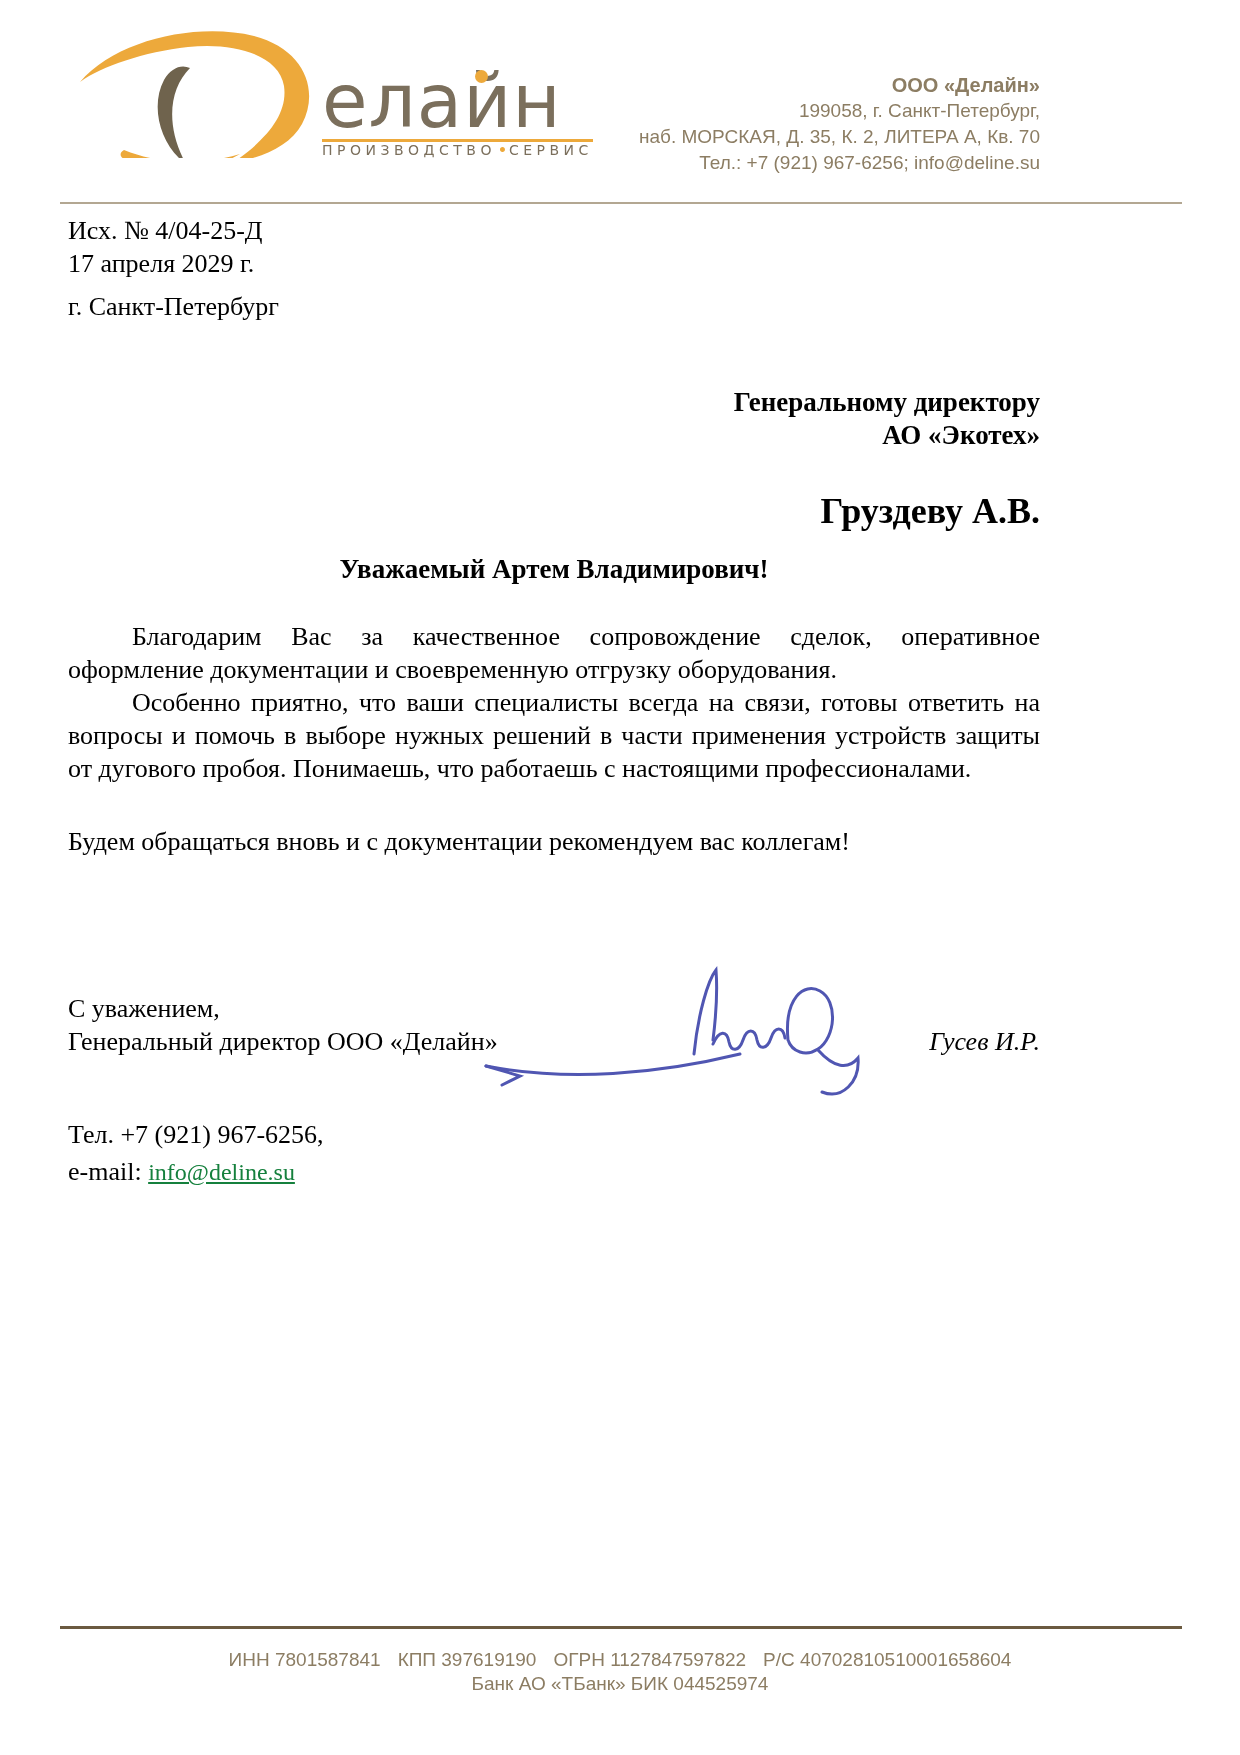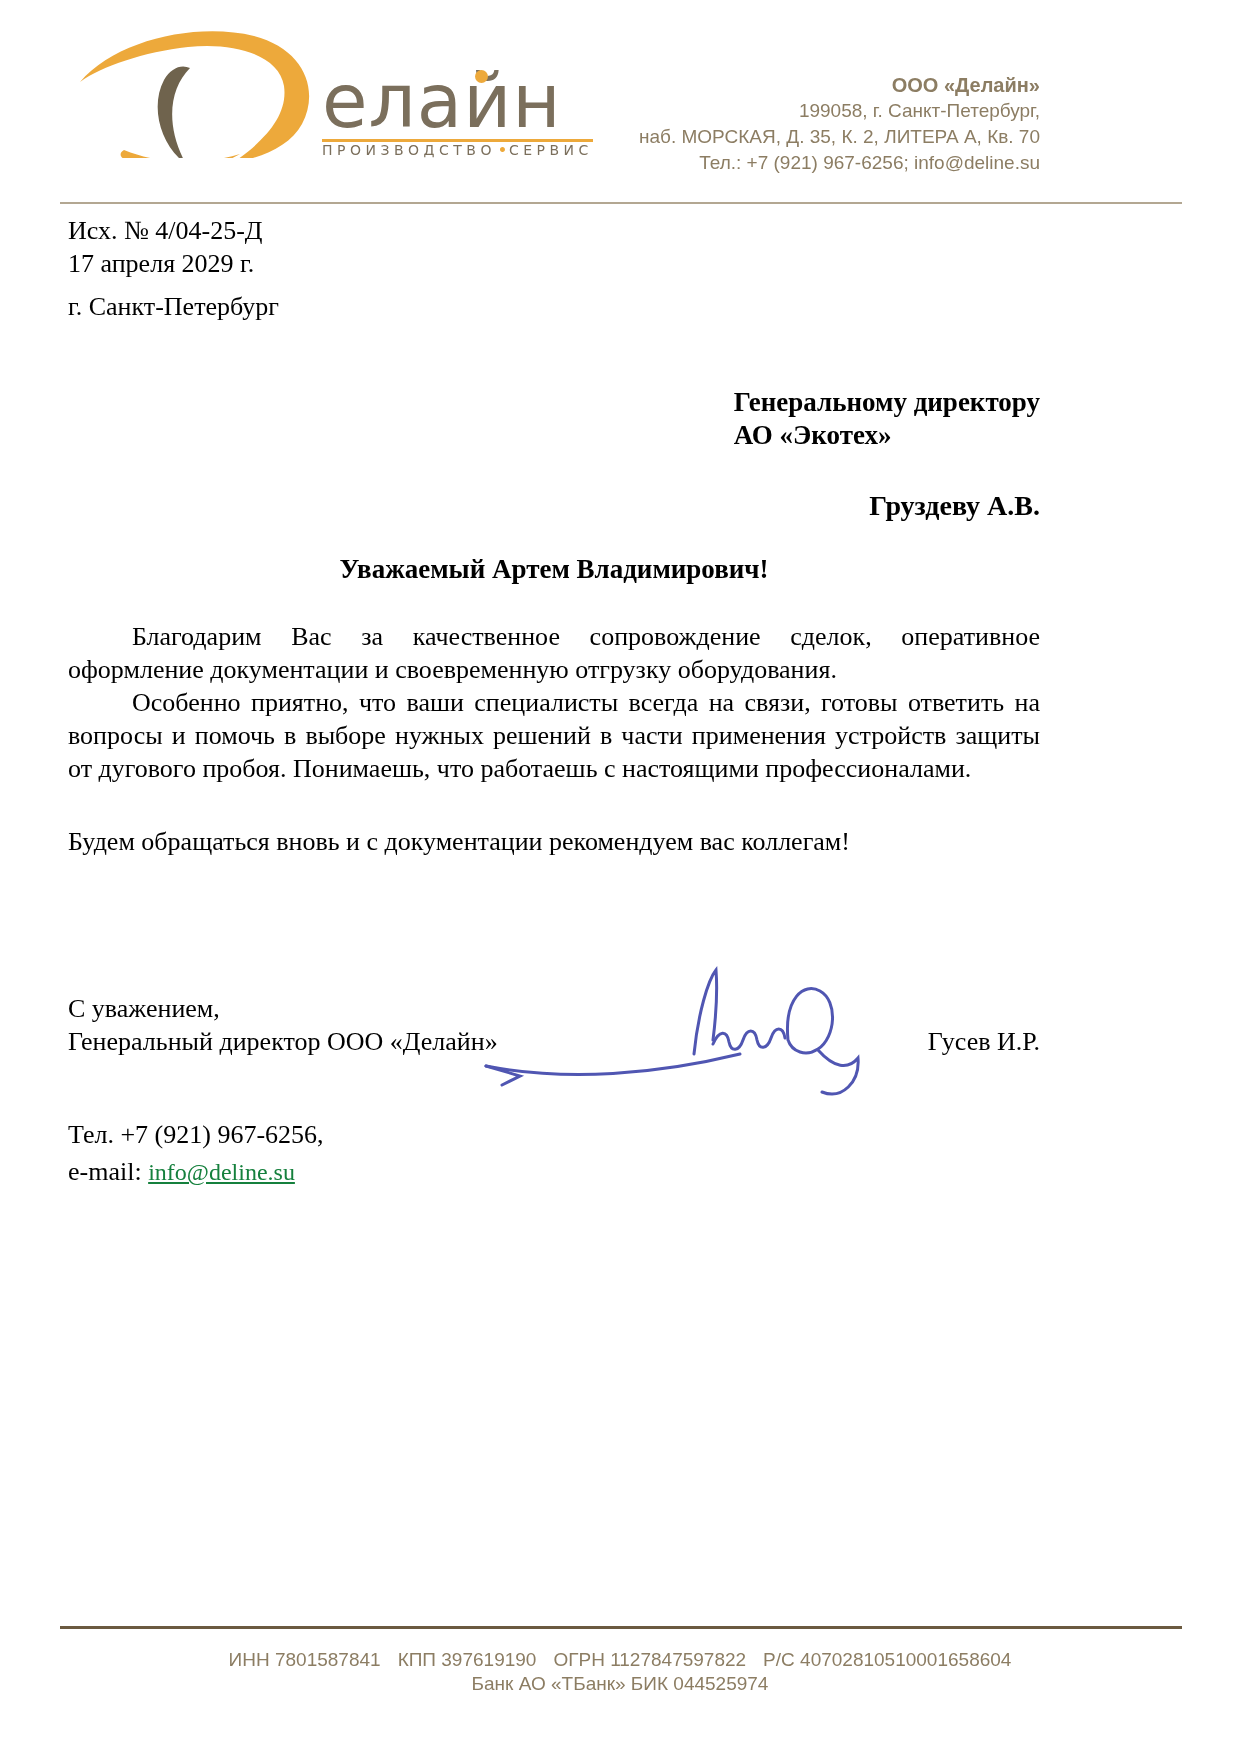--- a/index.html
+++ b/index.html
@@ -83,30 +83,31 @@
     position: absolute;
     left: 68px;
     top: 292px;
     font-size: 26px;
   }
 
   .recipient {
     position: absolute;
     right: 200px;
     top: 386px;
+    text-align: right;
     font-size: 27px;
     line-height: 33px;
     font-weight: bold;
   }
   .recipient-name {
     position: absolute;
     right: 200px;
     top: 490px;
     text-align: right;
-    font-size: 28px;
+    font-size: 36px;
     font-weight: bold;
   }
 
   .salutation {
     position: absolute;
     left: 68px;
     width: 972px;
     top: 554px;
     text-align: center;
     font-size: 27px;
@@ -123,21 +124,21 @@
     line-height: 33px;
     text-align: justify;
   }
   .body-text p { margin: 0; font-family: Liberation Serif, serif; }
   .body-text p.indent { text-indent: 64px; }
   .body-text p.closing-para { margin-top: 40px; text-align: left; }
 
   
   .sign-closing  { position: absolute; left: 68px; top: 994px;  font-size: 26px; }
   .sign-title    { position: absolute; left: 68px; top: 1027px; font-size: 26px; }
-  .sign-name     { position: absolute; right: 200px; top: 1027px; font-size: 26px; }
+  .sign-name     { position: absolute; right: 200px; top: 1027px; font-size: 26px; font-style: italic; }
   .signature-svg { position: absolute; left: 478px; top: 962px; }
 
   .contact-block {
     position: absolute;
     left: 68px;
     top: 1116px;
     font-size: 26px;
     line-height: 37px;
   }
   .email-link {

